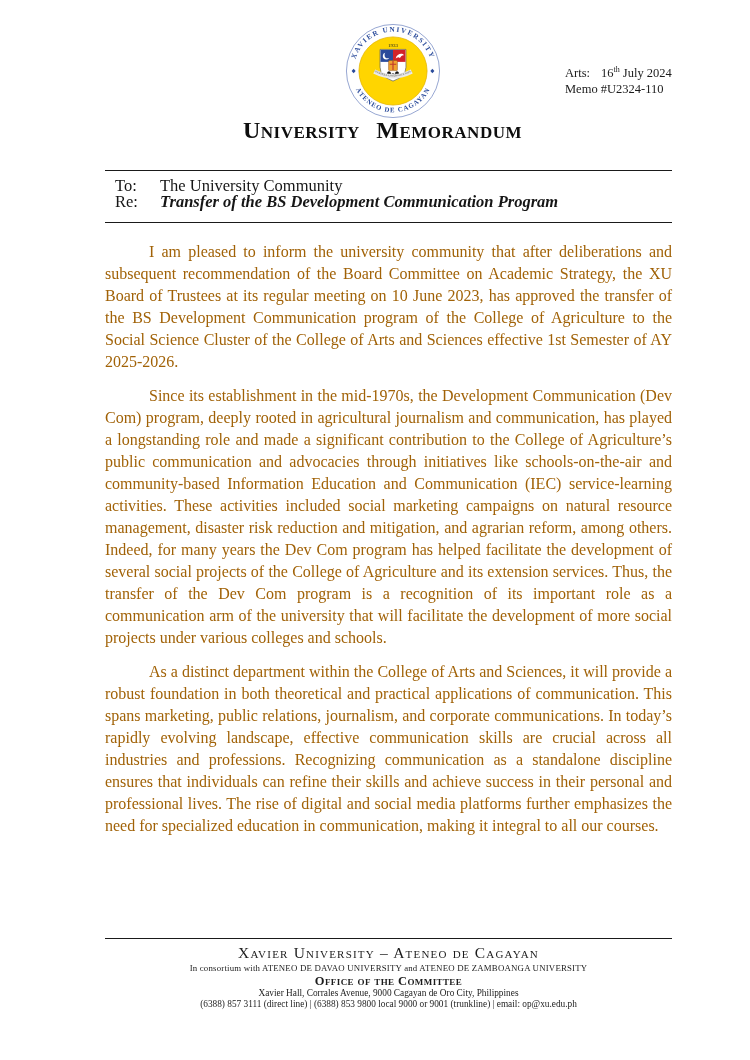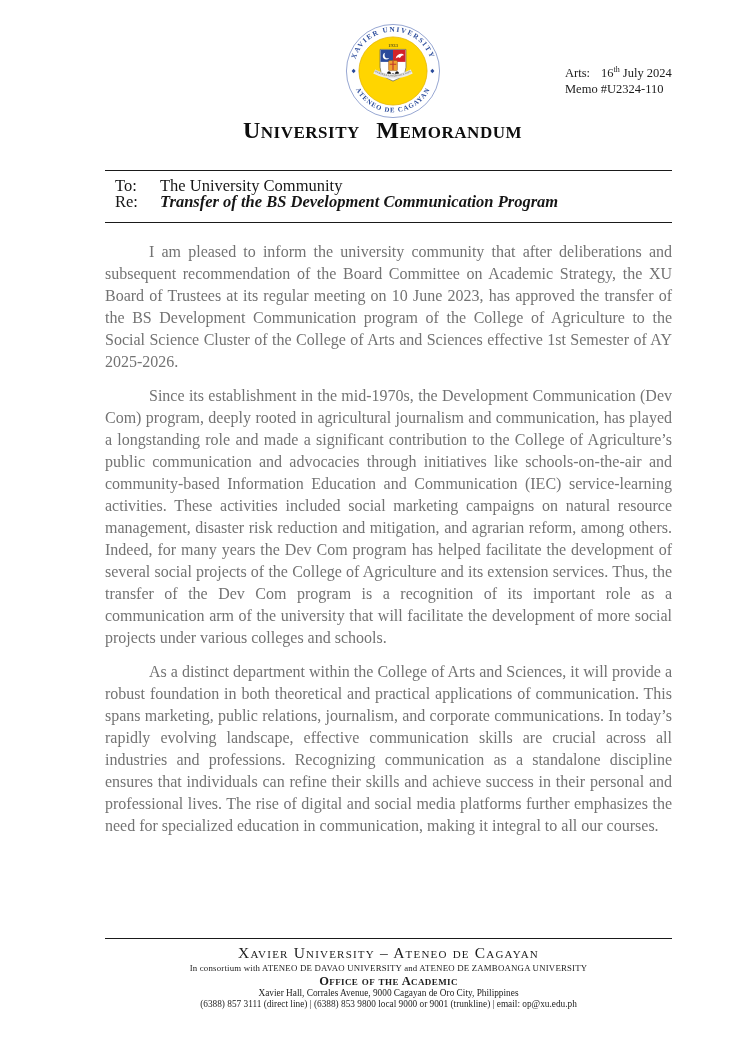--- a/index.html
+++ b/index.html
@@ -76,21 +76,21 @@
 
   
   .body-text {
     position: absolute;
     left: 105px;
     top: 241px;
     width: 567px;
     font-size: 16px;
     line-height: 22px;
     text-align: justify;
-    color: #737373;
+    color: #a16207;
   }
   .body-text p { margin: 0 0 12px 0; text-indent: 44px; }
 
   
   .footer {
     position: absolute;
     left: 105px;
     top: 944px;
     width: 567px;
     text-align: center;
@@ -187,18 +187,18 @@
   <div class="body-text">
     <p>I am pleased to inform the university community that after deliberations and subsequent recommendation of the Board Committee on Academic Strategy, the XU Board of Trustees at its regular meeting on 10 June 2023, has approved the transfer of the BS Development Communication program of the College of Agriculture to the Social Science Cluster of the College of Arts and Sciences effective 1st Semester of AY 2025-2026.</p>
     <p>Since its establishment in the mid-1970s, the Development Communication (Dev Com) program, deeply rooted in agricultural journalism and communication, has played a longstanding role and made a significant contribution to the College of Agriculture’s public communication and advocacies through initiatives like schools-on-the-air and community-based Information Education and Communication (IEC) service-learning activities. These activities included social marketing campaigns on natural resource management, disaster risk reduction and mitigation, and agrarian reform, among others.  Indeed, for many years the Dev Com program has helped facilitate the development of several social projects of the College of Agriculture and its extension services. Thus, the transfer of the Dev Com program is a recognition of its important role as a communication arm of the university that will facilitate the development of more social projects under various colleges and schools.</p>
     <p>As a distinct department within the College of Arts and Sciences, it will provide a robust foundation in both theoretical and practical applications of communication. This spans marketing, public relations, journalism, and corporate communications. In today’s rapidly evolving landscape, effective communication skills are crucial across all industries and professions. Recognizing communication as a standalone discipline ensures that individuals can refine their skills and achieve success in their personal and professional lives. The rise of digital and social media platforms further emphasizes the need for specialized education in communication, making it integral to all our courses.</p>
   </div>
 
   <div class="rule rule-footer"></div>
   <div class="footer">
     <div class="footer-org">Xavier University – Ateneo de Cagayan</div>
     <div class="footer-consortium">In consortium with ATENEO DE DAVAO UNIVERSITY and ATENEO DE ZAMBOANGA UNIVERSITY</div>
-    <div class="footer-office">Office of the Academic</div>
+    <div class="footer-office">Office of the Committee</div>
     <div class="footer-address">Xavier Hall, Corrales Avenue, 9000 Cagayan de Oro City, Philippines</div>
     <div class="footer-contact">(6388) 857 3111 (direct line) |  (6388) 853 9800 local 9000 or 9001 (trunkline) | email: op@xu.edu.ph</div>
   </div>
 
 </div>
 
 </body></html>

